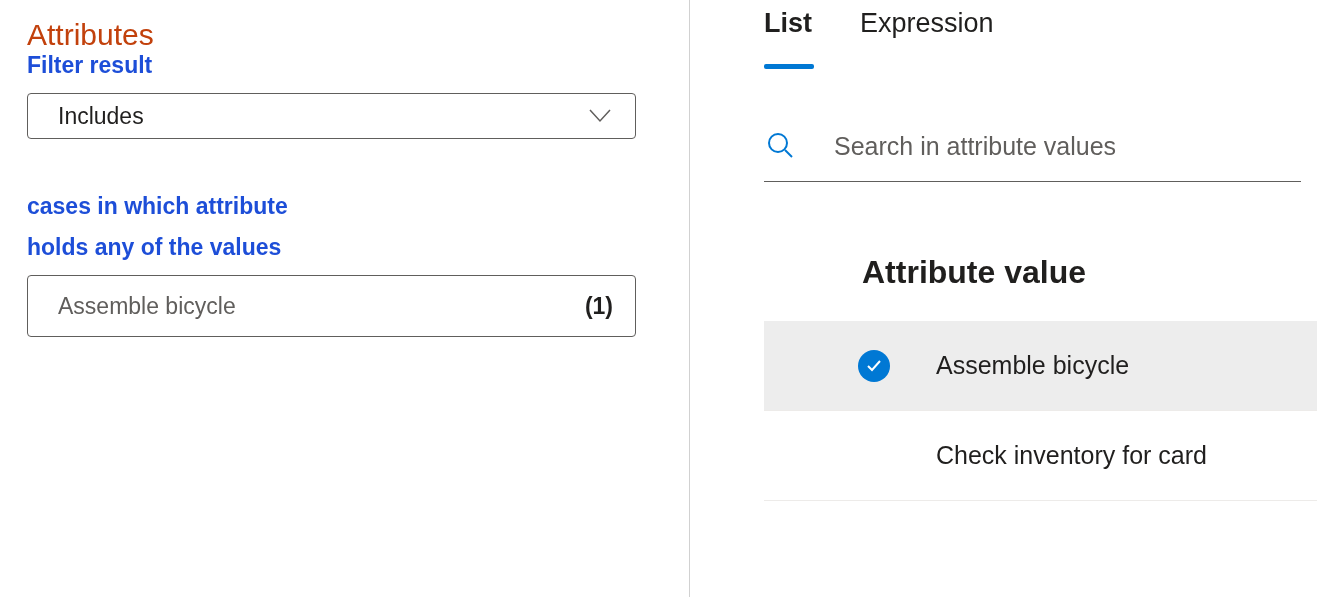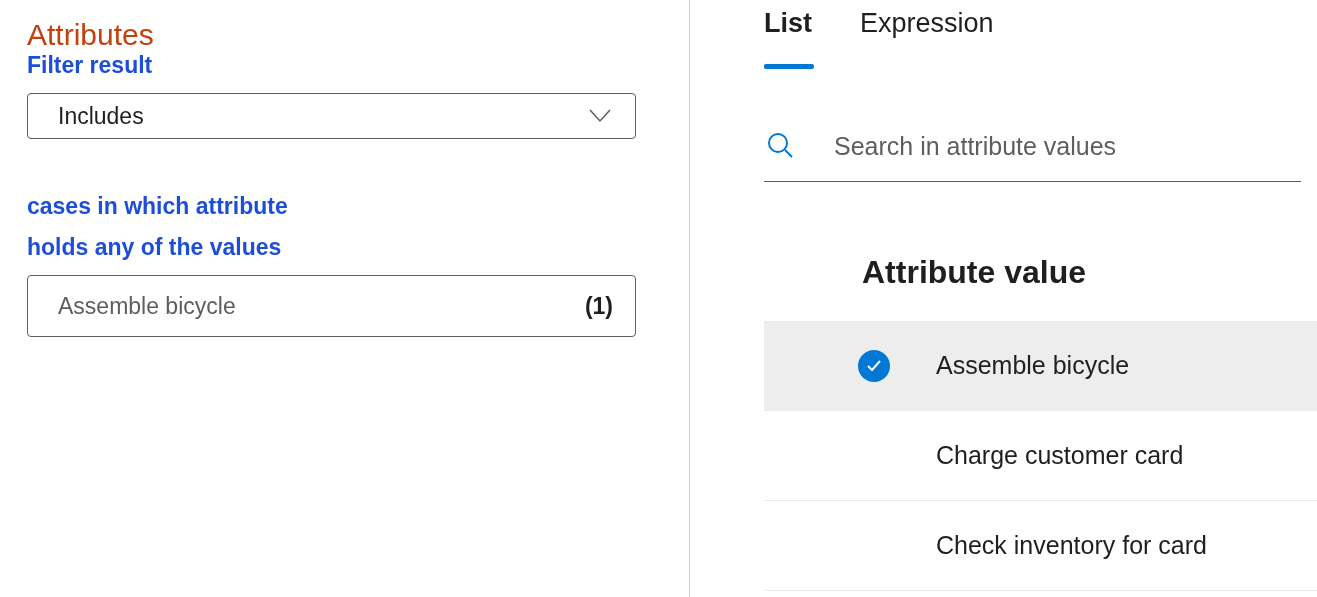--- a/index.html
+++ b/index.html
@@ -223,22 +223,18 @@
 
   <div class="value-row selected">
     <span class="check-circle">
       <svg width="14" height="12" viewBox="0 0 14 12" fill="none">
           <path d="M1 6L5 10L13 1" stroke="#ffffff" stroke-width="2"></path>
         </svg>
     </span>
     <span class="value-text">Assemble bicycle</span>
   </div>
 
-  <div class="value-row">
-    <span class="check-circle-hidden"></span>
-    <span class="value-text">Charge customer card</span>
-  </div>
 
   <div class="value-row">
     <span class="check-circle-hidden"></span>
     <span class="value-text">Check inventory for card</span>
   </div>
 </div>
 
 </body></html>

